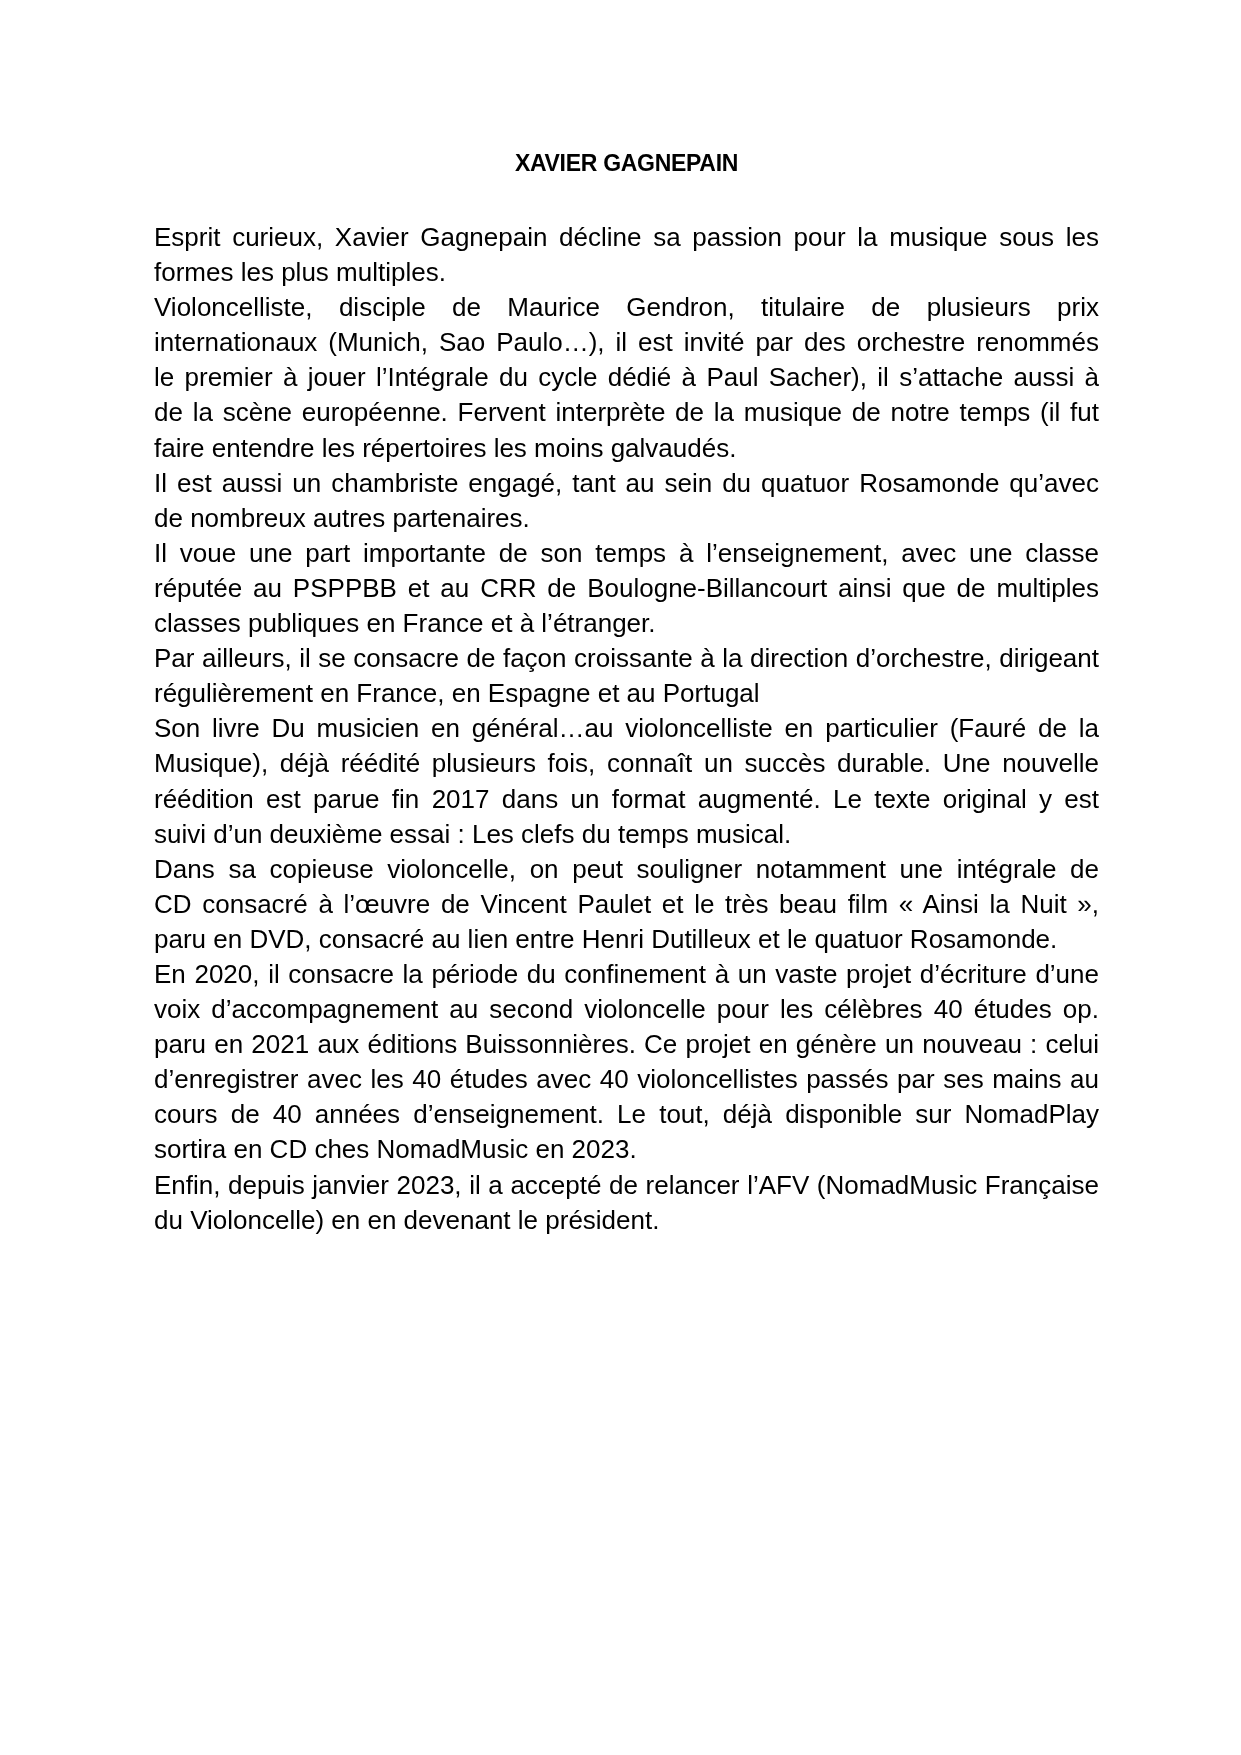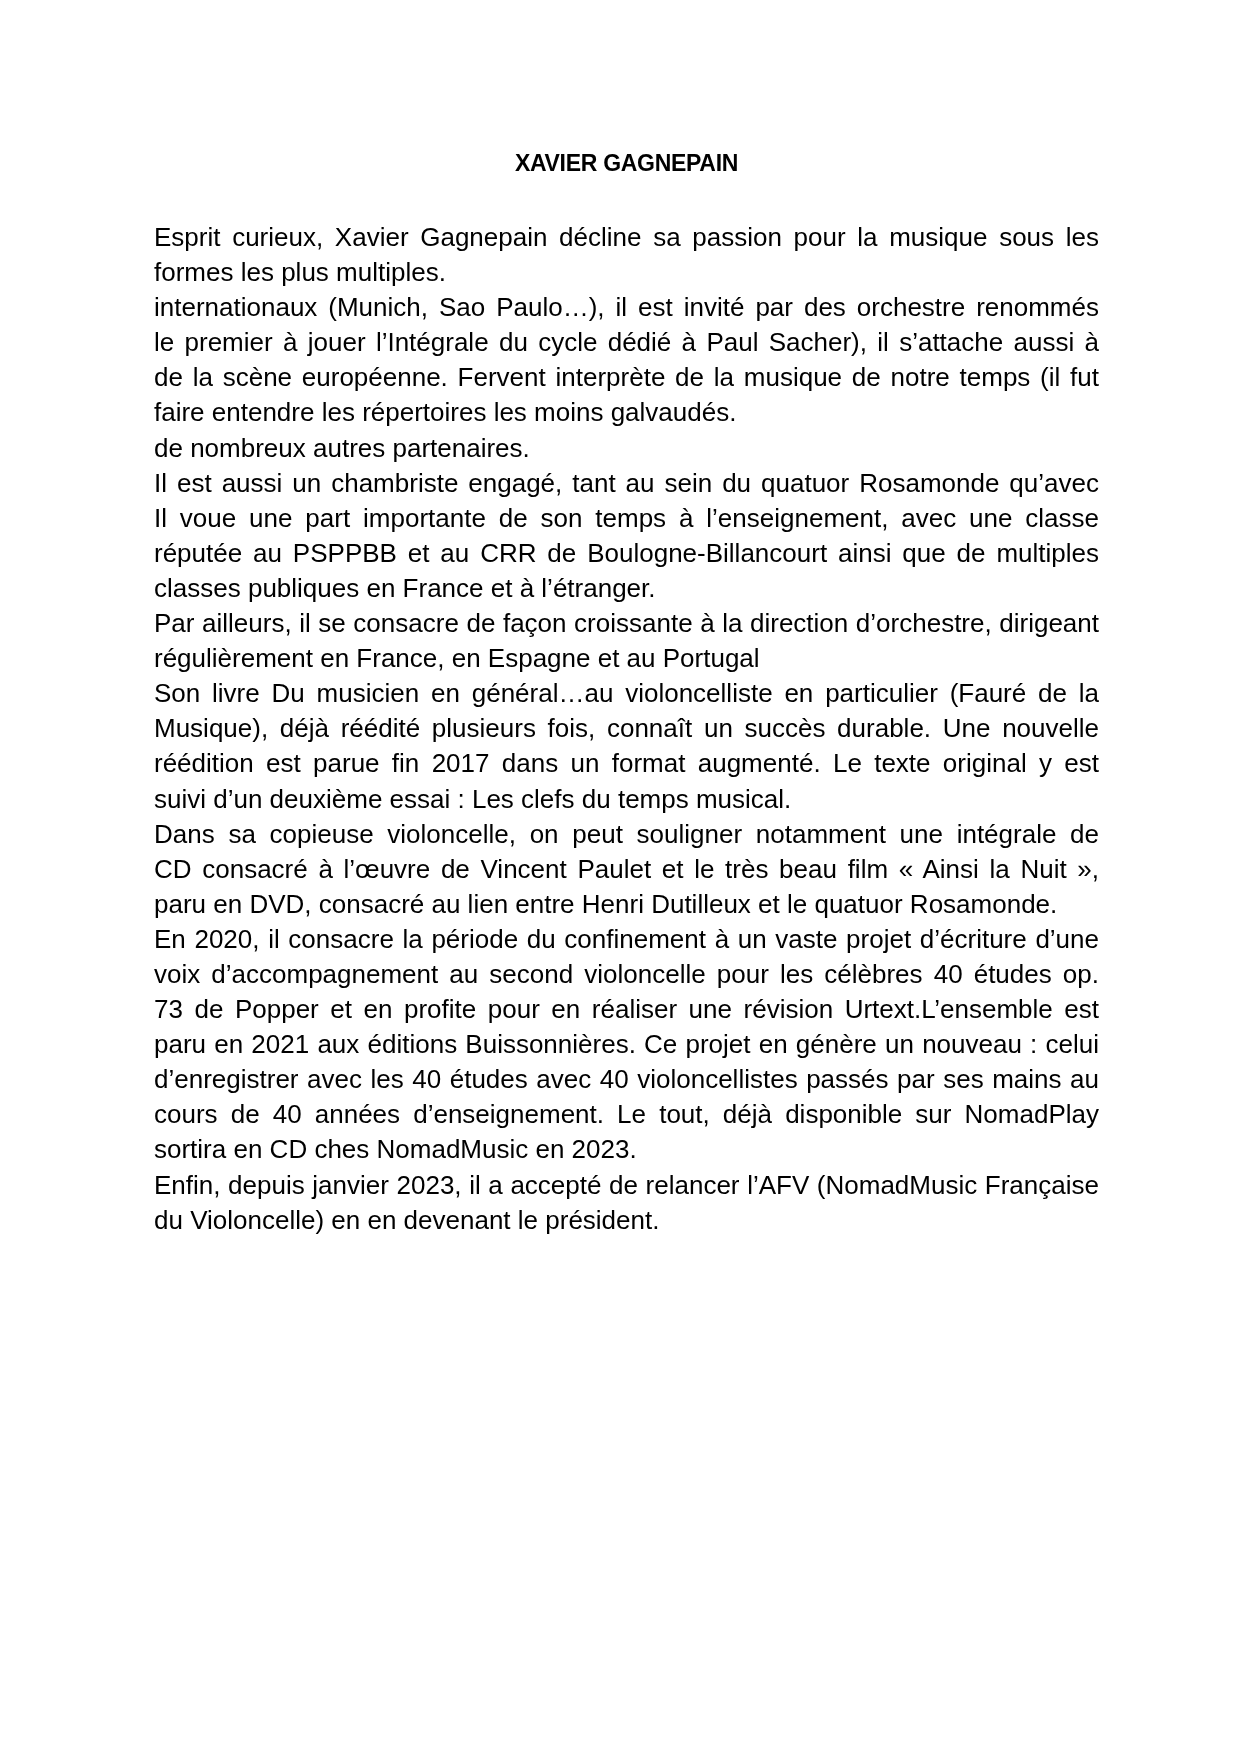--- a/index.html
+++ b/index.html
@@ -27,28 +27,29 @@
 <body>
 
 <div class="page">
   <div class="title">XAVIER GAGNEPAIN</div>
   <div class="body" id="doc-body">
       <div>
         <span class="line">Esprit curieux, Xavier Gagnepain décline sa passion pour la musique sous les</span>
         <span class="line last">formes les plus multiples.</span>
       </div>
       <div>
+        <span class="line">Violoncelliste, disciple de Maurice Gendron, titulaire de plusieurs prix</span>
         <span class="line">internationaux (Munich, Sao Paulo…), il est invité par des orchestre renommés</span>
         <span class="line">le premier à jouer l’Intégrale du cycle dédié à Paul Sacher), il s’attache aussi à</span>
         <span class="line">de la scène européenne. Fervent interprète de la musique de notre temps (il fut</span>
         <span class="line last">faire entendre les répertoires les moins galvaudés.</span>
       </div>
       <div>
+        <span class="line">Il est aussi un chambriste engagé, tant au sein du quatuor Rosamonde qu’avec</span>
         <span class="line last">de nombreux autres partenaires.</span>
-        <span class="line">Il est aussi un chambriste engagé, tant au sein du quatuor Rosamonde qu’avec</span>
       </div>
       <div>
         <span class="line">Il voue une part importante de son temps à l’enseignement, avec une classe</span>
         <span class="line">réputée au PSPPBB et au CRR de Boulogne-Billancourt ainsi que de multiples</span>
         <span class="line last">classes publiques en France et à l’étranger.</span>
       </div>
       <div>
         <span class="line">Par ailleurs, il se consacre de façon croissante à la direction d’orchestre, dirigeant</span>
         <span class="line last">régulièrement en France, en Espagne et au Portugal</span>
       </div>
@@ -59,21 +60,20 @@
         <span class="line last">suivi d’un deuxième essai : Les clefs du temps musical.</span>
       </div>
       <div>
         <span class="line">Dans sa copieuse violoncelle, on peut souligner notamment une intégrale de</span>
         <span class="line">CD consacré à l’œuvre de Vincent Paulet et le très beau film « Ainsi la Nuit »,</span>
         <span class="line last">paru en DVD, consacré au lien entre Henri Dutilleux et le quatuor Rosamonde.</span>
       </div>
       <div>
         <span class="line">En 2020, il consacre la période du confinement à un vaste projet d’écriture d’une</span>
         <span class="line">voix d’accompagnement au second violoncelle pour les célèbres 40 études op.</span>
-        <span class="line">73 de Popper et en profite pour en réaliser une révision Urtext.L’ensemble est</span>
         <span class="line">paru en 2021 aux éditions Buissonnières. Ce projet en génère un nouveau : celui</span>
         <span class="line">d’enregistrer avec  les 40 études avec 40 violoncellistes passés par ses mains au</span>
         <span class="line">cours de 40 années  d’enseignement. Le tout, déjà disponible sur NomadPlay</span>
         <span class="line last">sortira en CD ches NomadMusic en 2023.</span>
       </div>
       <div>
         <span class="line">Enfin, depuis janvier 2023, il a accepté de relancer l’AFV (NomadMusic Française</span>
         <span class="line last">du Violoncelle) en en devenant le président.</span>
       </div>
     </div>

